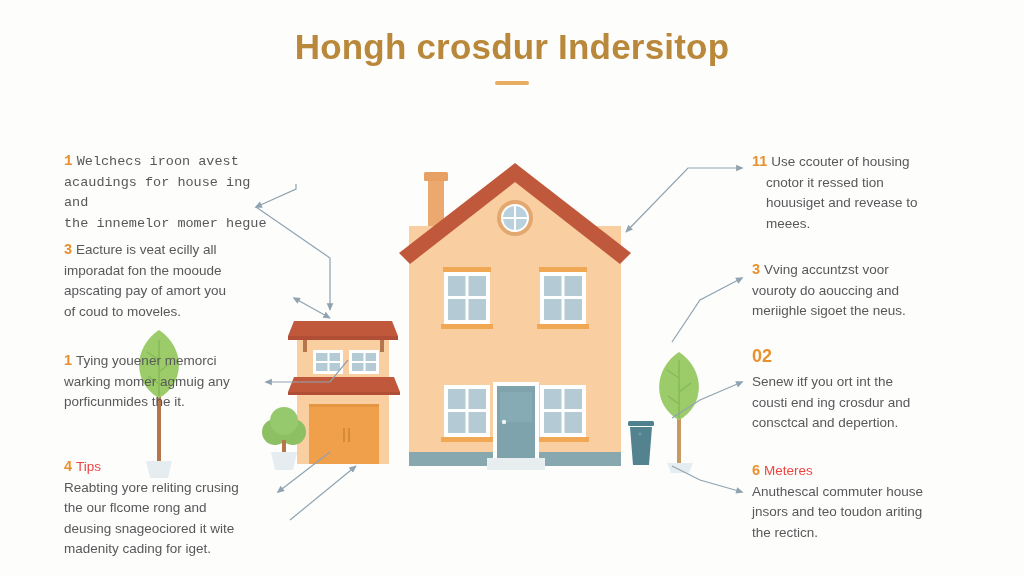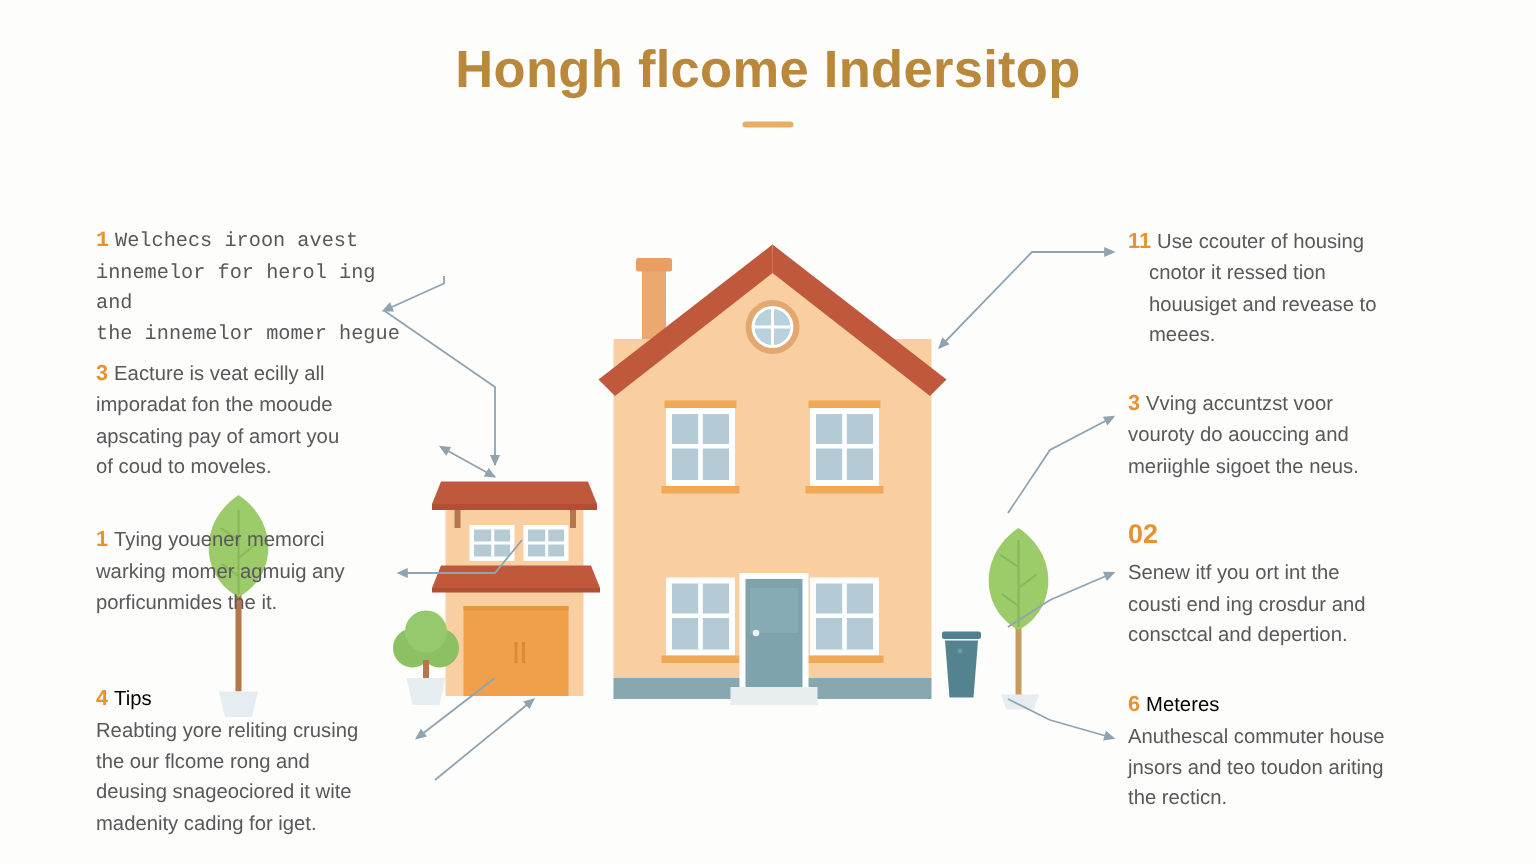--- a/index.html
+++ b/index.html
@@ -60,21 +60,21 @@
     font-weight: bold;
     font-size: 14.5px;
     margin-right: 4px;
   }
   .callout-num.big {
     display: block;
     font-size: 18px;
     margin-bottom: 2px;
   }
   .callout-label {
-    color: #000000;
+    color: #ef4444;
     font-size: 13.5px;
   }
   .callout-body {
     font-size: 13.5px;
     line-height: 1.52;
     color: #58585a;
     margin: 0;
   }
   .callout.indent .callout-body { padding-left: 14px; }
   .callout.indent .callout-head { padding-left: 0; }
@@ -105,21 +105,21 @@
     left: 0; top: 0;
     width: 1024px; height: 576px;
   }
 </style>
 </head>
 <body>
 
 <div id="infographic">
 
   <div id="title-block">
-    <div id="page-title">Hongh flcome Indersitop</div>
+    <div id="page-title">Hongh crosdur Indersitop</div>
     <div id="title-underline"></div>
   </div>
 
   <svg id="illustration" viewBox="0 0 1024 576" xmlns="http://www.w3.org/2000/svg">
 
     <g>
 
       <rect x="297" y="336" width="92" height="48" fill="#f9cfa2"></rect>
 
       <rect x="297" y="392" width="92" height="72" fill="#f9cfa2"></rect>
@@ -277,21 +277,21 @@
 
     <polyline points="742,382 700,400 672,418" fill="none" stroke="#8fa3b0" stroke-width="1.2" marker-start="url(#ah-start)"></polyline>
 
     <polyline points="742,492 700,480 672,466" fill="none" stroke="#8fa3b0" stroke-width="1.2" marker-start="url(#ah-start)"></polyline>
   </svg>
 
   <div class="callout" id="callout-l1">
     <p class="callout-head">
       <span class="callout-num">1</span><span>Welchecs iroon avest</span>
     </p>
-    <p class="callout-body">innemelor for herol ing and</p>
+    <p class="callout-body">acaudings for house ing and</p>
     <p class="callout-body">the innemelor momer hegue</p>
   </div>
 
   <div class="callout" id="callout-l2">
     <p class="callout-head">
       <span class="callout-num">3</span><span>Eacture is veat ecilly all</span>
     </p>
     <p class="callout-body">imporadat fon the mooude</p>
     <p class="callout-body">apscating pay of amort you</p>
     <p class="callout-body">of coud to moveles.</p>

